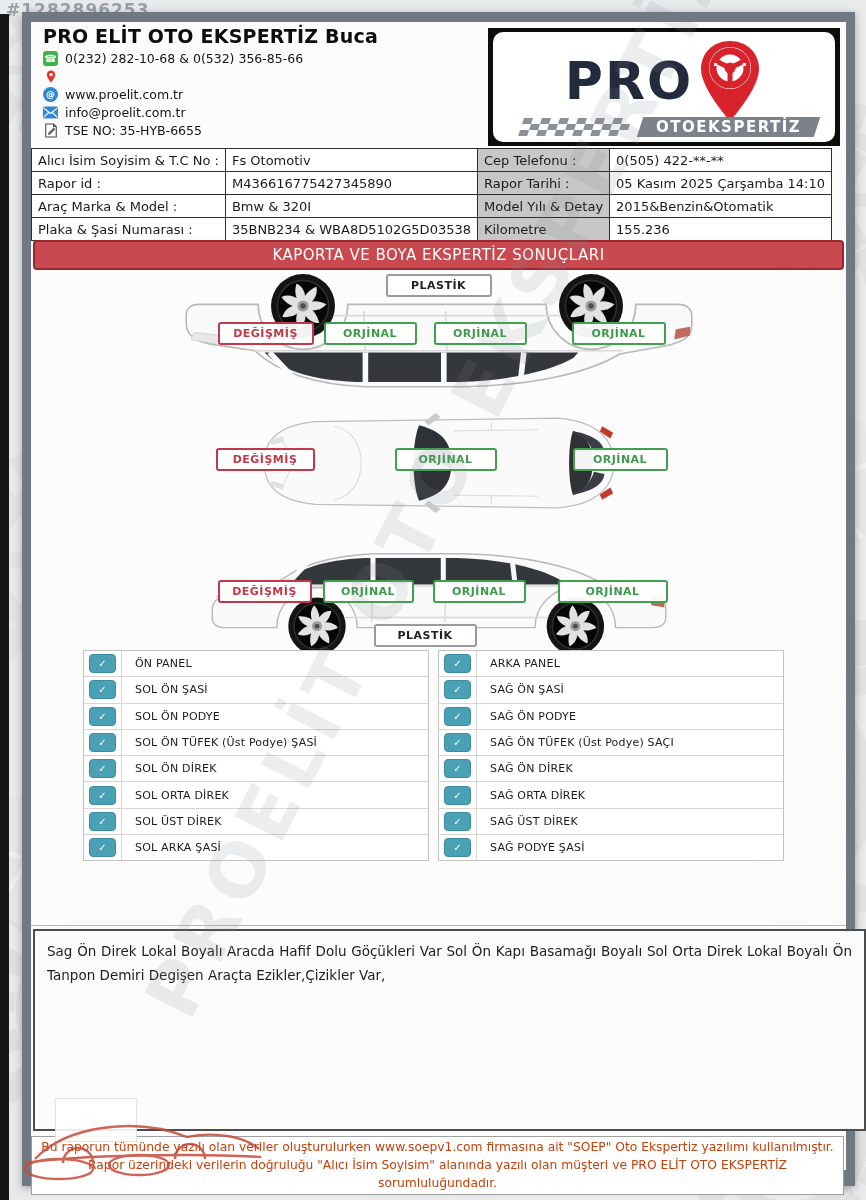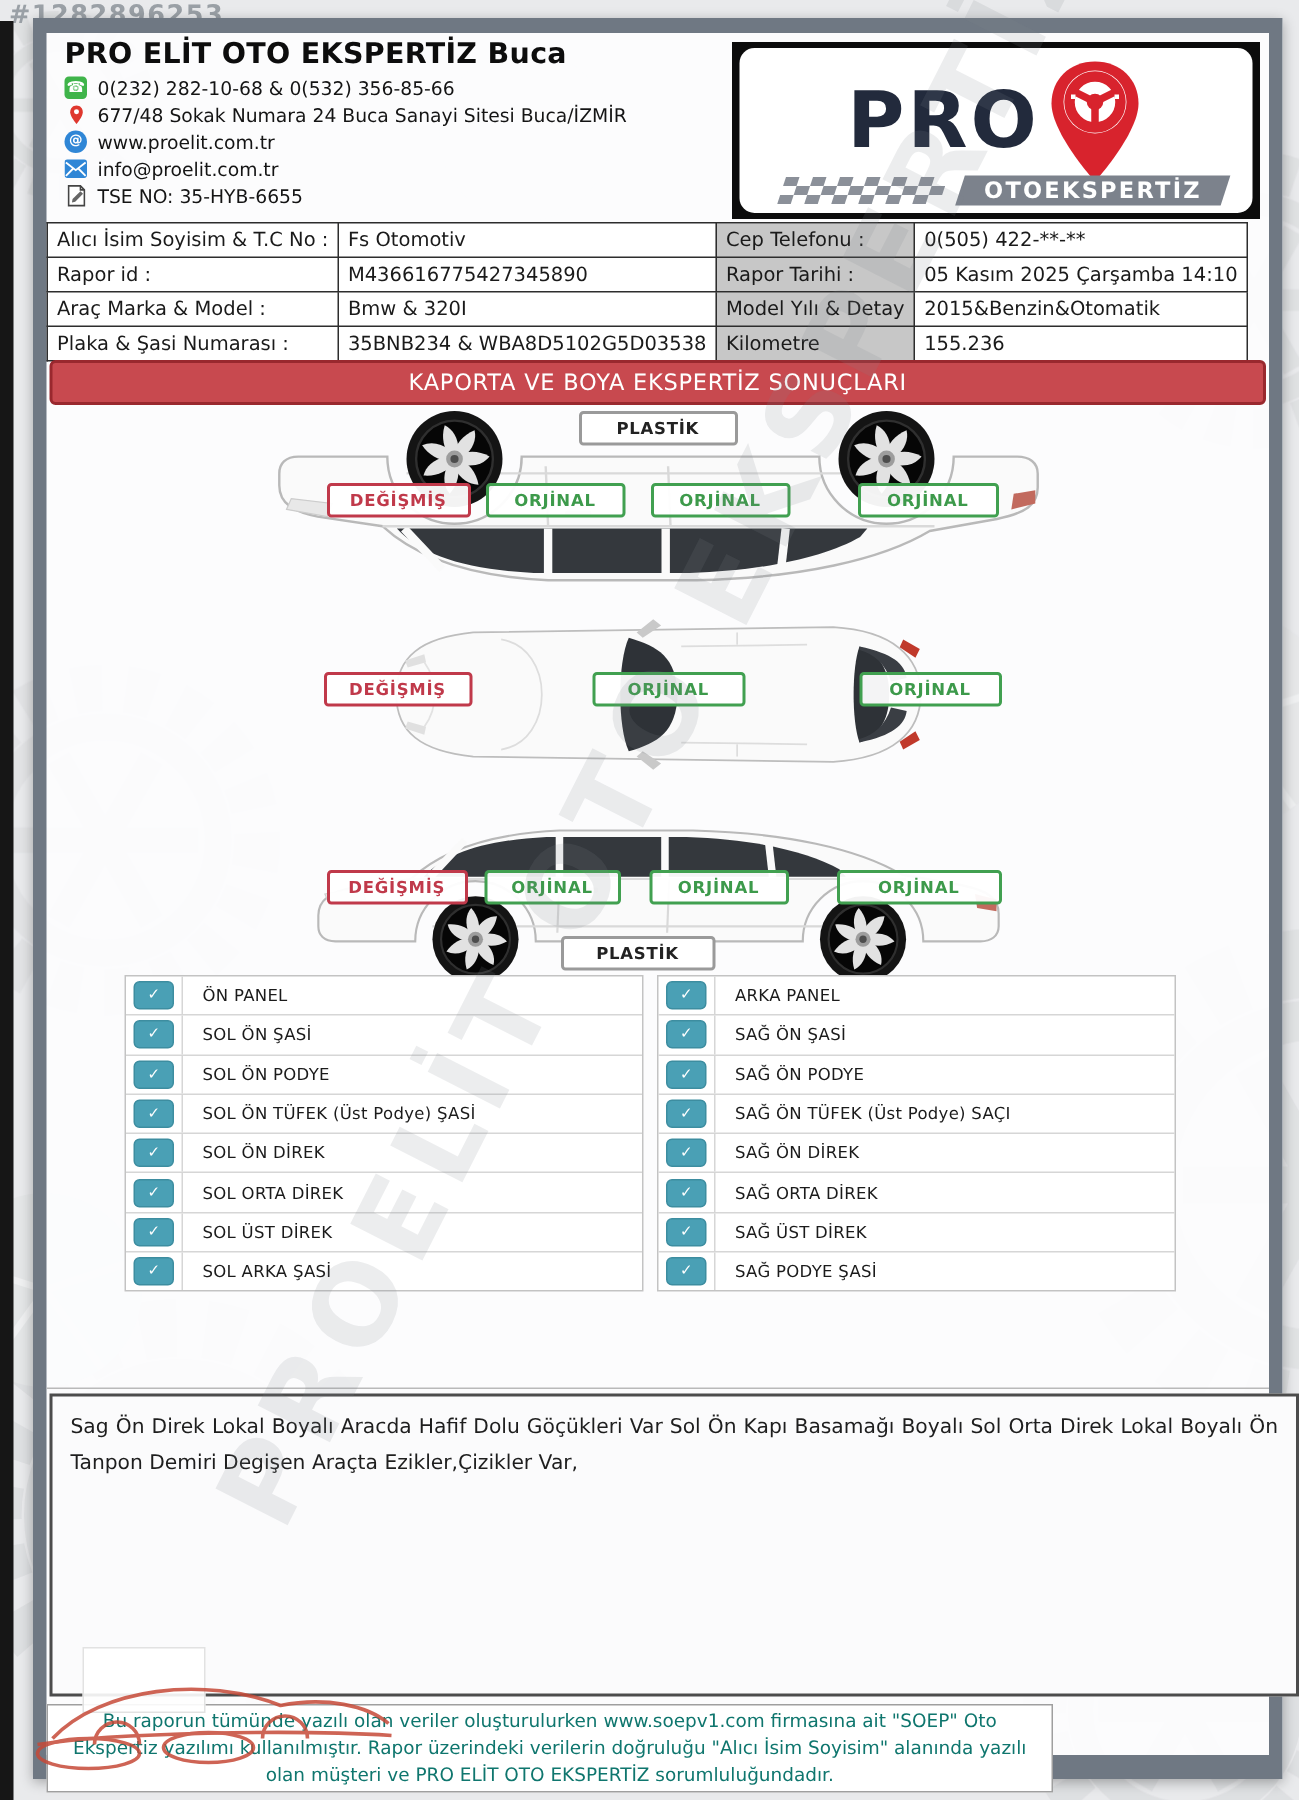--- a/index.html
+++ b/index.html
@@ -79,22 +79,22 @@
        border-radius:4px;color:#fff;font-size:10px;display:flex;align-items:center;justify-content:center;}
   .chk-label{display:flex;align-items:center;padding-left:13px;font-size:11px;color:#1b1b1b;letter-spacing:.2px;}
   
   .sep{position:absolute;left:0;top:903px;width:815px;border-top:1px solid #b9b9b9;}
   .notes{position:absolute;left:2px;top:907px;width:805px;height:190px;border:2px solid #4c4c4c;
          background:#fbfbfc;padding:8px 12px 0 12px;font-size:13.5px;line-height:1.8;
          text-align:justify;color:#1e1e1e;}
   .artifact{position:absolute;left:24px;top:1076px;width:80px;height:42px;background:rgba(255,255,255,.9);
             border:1px solid #e2e2e2;z-index:5;}
   
-  .footer{position:absolute;left:0px;top:1114px;width:671px;background:#fff;border:1px solid #9f9f9f;
-          font-size:12.3px;line-height:1.45;text-align:center;padding:2px 8px;box-sizing:border-box;color:#0f766e;}
+  .footer{position:absolute;left:0px;top:1114px;width:813px;background:#fff;border:1px solid #9f9f9f;
+          font-size:12.3px;line-height:1.45;text-align:center;padding:2px 8px;box-sizing:border-box;color:#c2410c;}
   .redcar{position:absolute;left:-14px;top:1085px;z-index:6;pointer-events:none;}
   
   .wm{position:absolute;left:128px;top:992px;z-index:7;pointer-events:none;
       transform-origin:0 0;transform:rotate(-63deg);font-size:74px;font-weight:800;
       letter-spacing:8px;color:rgba(130,136,142,0.15);white-space:nowrap;}
 </style>
 </head>
 <body>
 
 <div class="photo">
@@ -207,21 +207,20 @@
         <span class="cicon phone">☎</span>
         <span>0(232) 282-10-68 &amp; 0(532) 356-85-66</span>
       </div>
       <div class="contact">
         <span class="cicon">
           <svg width="14" height="15" viewBox="0 0 16 16">
               <path d="M8 1C5.2 1 3.2 3.2 3.2 6c0 3.4 4.8 9 4.8 9s4.8-5.6 4.8-9C12.8 3.2 10.8 1 8 1Z" fill="#df372e"></path>
               <circle cx="8" cy="5.8" r="1.9" fill="#fff"></circle>
             </svg>
         </span>
-        <span>677/48 Sokak Numara 24 Buca Sanayi Sitesi Buca/İZMİR</span>
       </div>
       <div class="contact">
         <span class="cicon web">@</span>
         <span>www.proelit.com.tr</span>
       </div>
       <div class="contact">
         <span class="cicon">
           <svg width="15" height="13" viewBox="0 0 16 13">
               <rect width="16" height="13" rx="2" fill="#2f86d6"></rect>
               <path d="M1 2 L8 7.5 L15 2 M1 11.5 L6 6.5 M15 11.5 L10 6.5" stroke="#fff" stroke-width="1.3" fill="none"></path>

